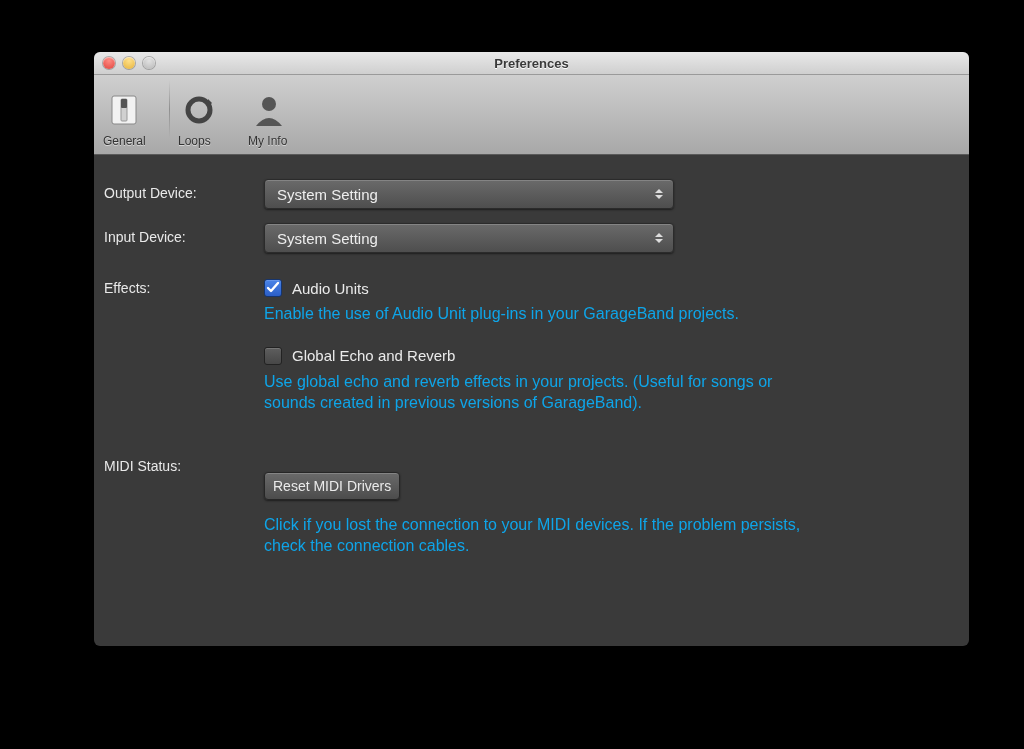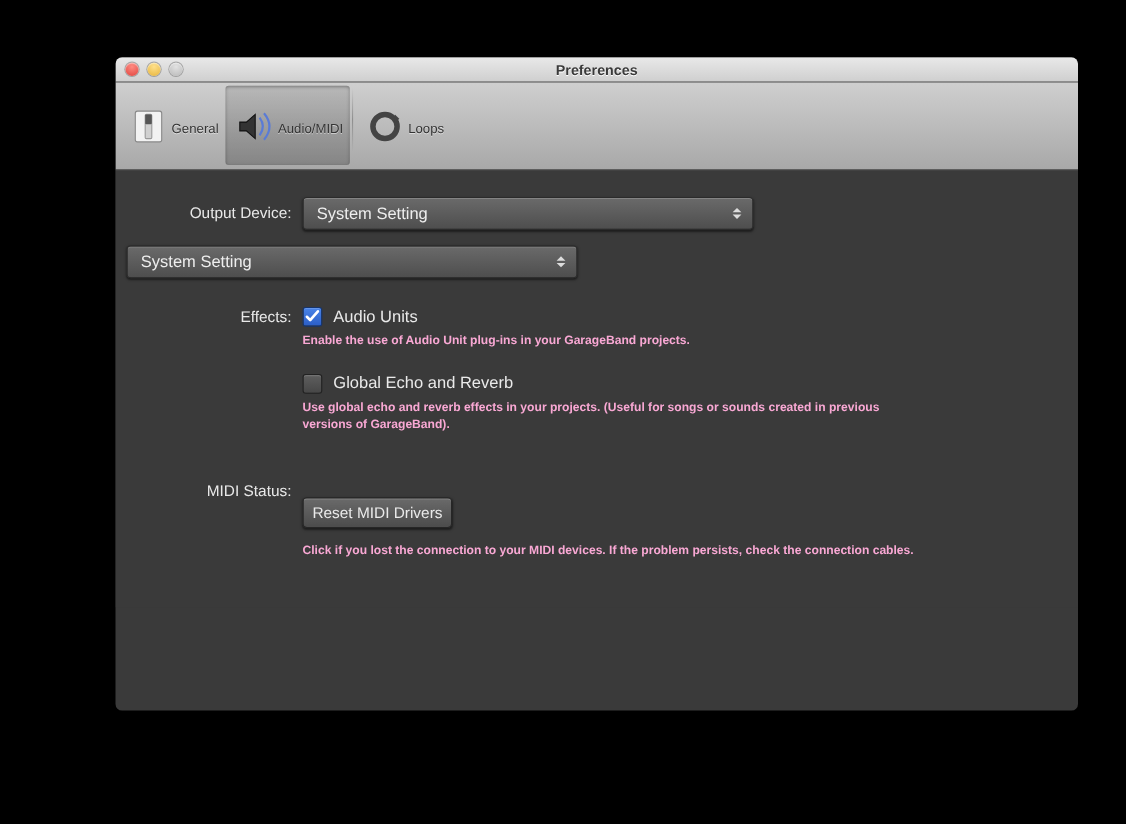--- a/index.html
+++ b/index.html
@@ -1,20 +1,20 @@
 <!DOCTYPE html>
 <html><head>
 <meta charset="utf-8">
 <style>
   * { box-sizing: border-box; margin: 0; padding: 0; }
   html, body { width: 1024px; height: 749px; background: #000; font-family: "Helvetica Neue", Helvetica, Arial, sans-serif; overflow: hidden; }
 
   .window {
     position: absolute;
-    left: 105px; top: 52px;
+    left: 94px; top: 52px;
     width: 875px; height: 594px;
     background: #3a3a3a;
     border-radius: 6px;
     box-shadow: 0 20px 50px rgba(0,0,0,.6), 0 0 0 1px rgba(0,0,0,.7);
     overflow: hidden;
   }
 
   .titlebar {
     height: 23px;
     background: linear-gradient(#e9e9e9, #cfcfcf);
@@ -34,40 +34,40 @@
     height: 80px;
     background: linear-gradient(#cfcfcf, #a8a8a8);
     border-bottom: 1px solid #5a5a5a;
     display: flex;
     align-items: flex-end;
     padding: 0 3px 4px 3px;
   }
   .tool {
     min-width: 70px;
     height: 72px;
-    display: flex; flex-direction: row; align-items: center; justify-content: flex-end;
+    display: flex; flex-direction: column; justify-content: flex-end;
     padding: 4px 6px 2px 6px;
     border-radius: 3px;
     cursor: default;
     position: relative;
   }
   .tool.selected { background: linear-gradient(rgba(0,0,0,.10), rgba(0,0,0,.22)); box-shadow: inset 0 1px 3px rgba(0,0,0,.35); }
   .tool .ticon { width: 42px; height: 42px; display:flex; align-items:center; justify-content:center; }
   .tool .tlabel { font-size: 12px; color: #333; margin-top: 3px; text-shadow: 0 1px 0 rgba(255,255,255,.5); white-space: nowrap;}
   .tool-sep { width:1px; height:58px; background: linear-gradient(rgba(0,0,0,0),rgba(0,0,0,.25),rgba(0,0,0,0)); margin: 0 2px 8px 2px; align-self:center;}
 
   .content {
     padding: 24px 40px 30px 10px;
     color: #e9e9e9;
     background: #3a3a3a;
   }
   .row { display: flex; align-items: flex-start; margin-bottom: 14px; }
   .row.gap-lg { margin-top: 32px; }
   .lbl {
-    width: 160px; text-align: right;
+    width: 160px; 
     font-size: 14px; color: #e9e9e9;
     padding-right: 10px; padding-top: 6px;
   }
   .ctrl { flex: 1; max-width: 420px; }
 
   .popup {
     width: 410px; height: 30px;
     background: linear-gradient(#6a6a6a, #4e4e4e);
     border: 1px solid #2b2b2b;
     border-radius: 4px;
@@ -93,21 +93,21 @@
     border:1px solid #222;
     box-shadow: inset 0 1px 0 rgba(255,255,255,.15);
     margin-right: 10px;
     display:flex; align-items:center; justify-content:center;
     cursor: default;
   }
   .chk.checked { background: linear-gradient(#4a84e8,#2b5ec7); border-color:#16356e;}
   .chk.checked svg { display:block; }
   .chk svg { display:none; }
   .chklabel { font-size: 15px; color:#eaeaea; }
-  .desc { font-size: 11px; color:#f9a8d4; margin-top:6px; line-height:1.35; max-width: 560px; font-weight: bold; }
+  .desc { font-size: 16px; color:#0ea5e9; margin-top:6px; line-height:1.35; max-width: 560px; }
 
   .btn {
     display:inline-flex; align-items:center; justify-content:flex-end;
     height:28px; padding: 0 8px;
     background: linear-gradient(#6a6a6a,#4c4c4c);
     border:1px solid #262626; border-radius:4px;
     box-shadow: inset 0 1px 0 rgba(255,255,255,.18), 0 1px 2px rgba(0,0,0,.5);
     color:#eaeaea; font-size:14px;
     cursor: default;
   }
@@ -134,62 +134,62 @@
       <div class="ticon">
         <svg width="36" height="36" viewBox="0 0 36 36">
           <rect x="6" y="4" width="24" height="28" rx="2" fill="#f2f2f2" stroke="#888"></rect>
           <rect x="15" y="7" width="6" height="22" rx="1" fill="#d0d0d0" stroke="#999"></rect>
           <rect x="15" y="7" width="6" height="9" rx="1" fill="#555"></rect>
         </svg>
       </div>
       <div class="tlabel">General</div>
     </div>
 
-    <div class="tool selected">
-      <div class="ticon">
-        <svg width="40" height="40" viewBox="0 0 40 40">
-          <path d="M6 16 h6 l8 -7 v22 l-8 -7 h-6 z" fill="#333" stroke="#111"></path>
-          <path d="M24 12 q6 8 0 16" fill="none" stroke="#5a7bd6" stroke-width="2"></path>
-          <path d="M28 8  q10 12 0 24" fill="none" stroke="#5a7bd6" stroke-width="2"></path>
-        </svg>
-      </div>
-      <div class="tlabel">Audio/MIDI</div>
-    </div>
 
     <div class="tool-sep"></div>
 
     <div class="tool">
       <div class="ticon">
         <svg width="36" height="36" viewBox="0 0 36 36">
           <circle cx="18" cy="18" r="11" fill="none" stroke="#444" stroke-width="5"></circle>
           <path d="M27 7 l4 4 -4 4 z" fill="#444"></path>
         </svg>
       </div>
       <div class="tlabel">Loops</div>
     </div>
 
+    <div class="tool">
+      <div class="ticon">
+        <svg width="36" height="36" viewBox="0 0 36 36">
+          <circle cx="18" cy="12" r="7" fill="#555"></circle>
+          <path d="M5 34 q13 -16 26 0 z" fill="#555"></path>
+        </svg>
+      </div>
+      <div class="tlabel">My Info</div>
+    </div>
 
   </div>
 
   <div class="content">
 
     <div class="row">
       <div class="lbl">Output Device:</div>
       <div class="ctrl">
         <div class="popup">
           <span>System Setting</span>
           <span class="arrows">
               <span class="arrow-up"></span>
               <span class="arrow-down"></span>
             </span>
         </div>
       </div>
     </div>
 
     <div class="row">
+      <div class="lbl">Input Device:</div>
       <div class="ctrl">
         <div class="popup">
           <span>System Setting</span>
           <span class="arrows">
               <span class="arrow-up"></span>
               <span class="arrow-down"></span>
             </span>
         </div>
       </div>
     </div>

